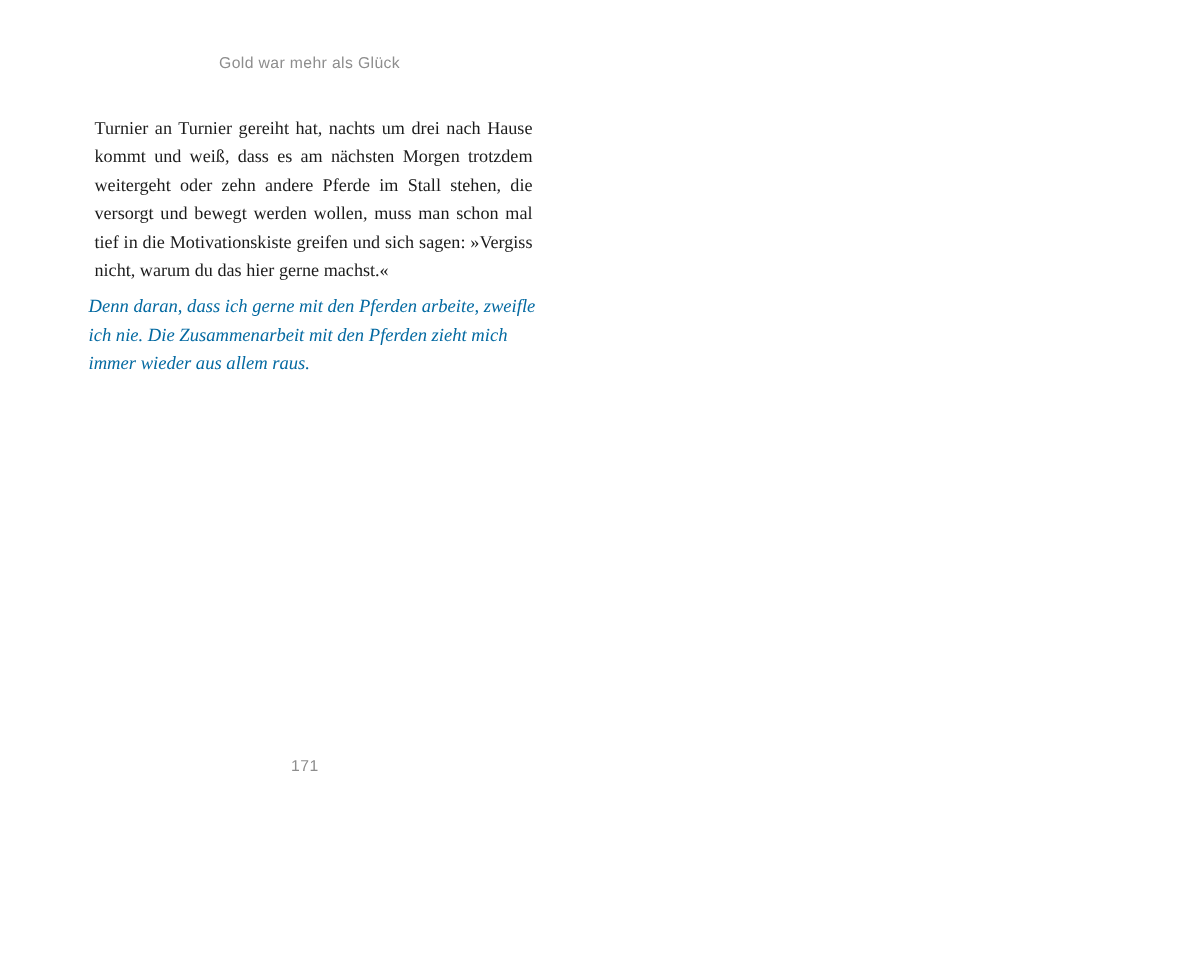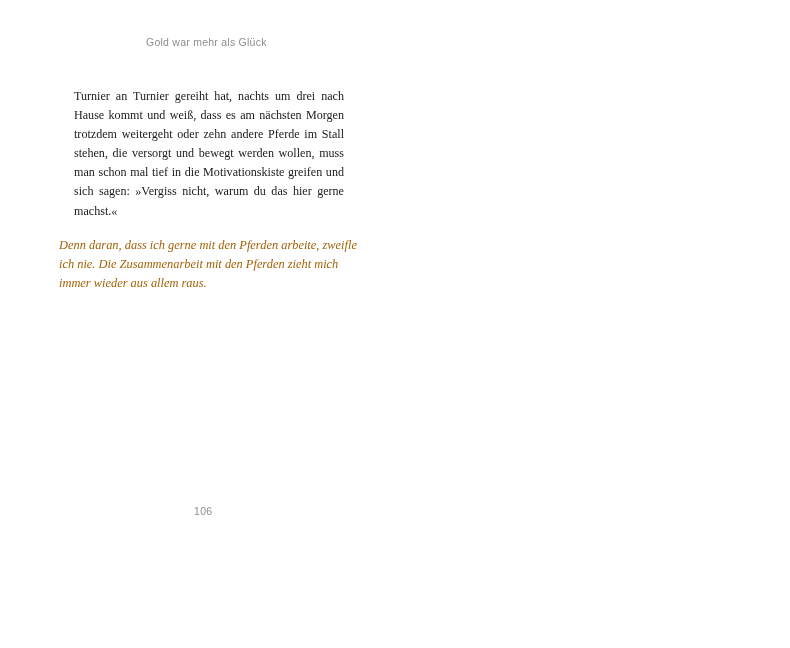--- a/index.html
+++ b/index.html
@@ -47,37 +47,37 @@
 
   
   .textblock-left {
     position: absolute;
     top: 72px;
     left: 59px;
     width: 300px;
   }
 
   p.body {
-    margin: 15px;
+    margin: 4px;
     font-size: 12.1px;
     line-height: 19.1px;
     text-align: justify;
     text-justify: inter-word;
     hyphens: none;
     color: #1b1b1b;
   }
   p.body.indent { text-indent: 17px; }
 
   p.quote {
     margin: 0;
     font-style: italic;
     font-size: 12.4px;
     line-height: 19.4px;
     text-align: left;
-    color: #a16207;
+    color: #0369a1;
   }
 
   .gap-before-quote { margin-top: 19px; }
   .gap-after-quote  { margin-top: 19px; }
 
   
   .folio {
     position: absolute;
     bottom: 29px;
     font-family: "Liberation Sans", sans-serif;
@@ -98,21 +98,21 @@
 
     <div class="textblock-left">
 
       <p class="body">Turnier an Turnier gereiht hat, nachts um drei nach Hause kommt und weiß, dass es am nächsten Morgen trotzdem weitergeht oder zehn andere Pferde im Stall stehen, die versorgt und bewegt werden wollen, muss man schon mal tief in die Motivationskiste greifen und sich sagen: »Vergiss nicht, warum du das hier gerne machst.«</p>
 
       <p class="quote gap-before-quote">Denn daran, dass ich gerne mit den Pferden arbeite, zweifle ich nie. Die Zusammenarbeit mit den Pferden zieht mich immer wieder aus allem raus.</p>
 
 
     </div>
 
-    <div class="folio folio-left">106</div>
+    <div class="folio folio-left">171</div>
   </div>
 
   <div class="page page-right">
 
     
 
     
   </div>
 
 </div>

